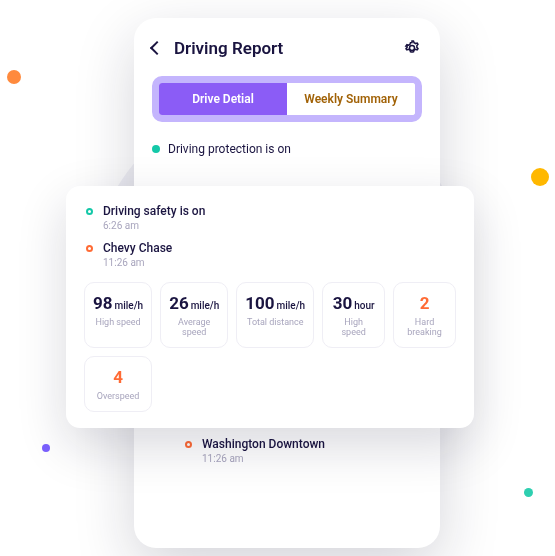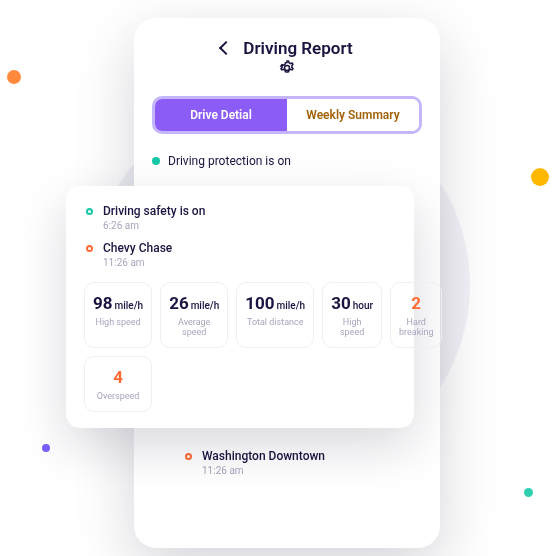--- a/index.html
+++ b/index.html
@@ -8,43 +8,43 @@
 .bg-circle { position: absolute; width: 380px; height: 380px; border-radius: 50%; background: #f2f2f7; left: 90px; top: 95px; z-index: 0; }
 
 .dot { position: absolute; border-radius: 50%; z-index: 1; }
 .dot-orange { width: 14px; height: 14px; background: #ff8a3d; left: 7px; top: 70px; }
 .dot-yellow { width: 18px; height: 18px; background: #ffb800; right: 6px; top: 168px; z-index: 10; }
 .dot-purple { width: 8px; height: 8px; background: #7b61ff; left: 42px; top: 444px; }
 .dot-teal { width: 9px; height: 9px; background: #2ecfb0; right: 22px; top: 488px; }
 
 .phone { position: absolute; left: 134px; top: 18px; width: 306px; height: 530px; background: #fff; border-radius: 22px; box-shadow: 0 20px 60px rgba(20,20,50,0.18); z-index: 2; padding: 20px 18px; }
 
-.phone-header { display: flex; align-items: center; justify-content: space-between; margin-bottom: 18px; flex-direction: column; }
+.phone-header { display: flex; align-items: center; justify-content: space-between; margin-bottom: 18px; }
 .back-wrap { display: flex; align-items: center; gap: 12px; }
 .chev { width: 10px; height: 10px; border-left: 2.5px solid #1a1440; border-bottom: 2.5px solid #1a1440; transform: rotate(45deg); }
 .title { font-size: 17px; font-weight: 600; color: #1a1440; }
 .gear { width: 20px; height: 20px; }
 
-.tabs { display: flex; border: 3px solid #c4b5fd; border-radius: 10px; overflow: hidden; margin-bottom: 20px; }
+.tabs { display: flex; border: 7px solid #c4b5fd; border-radius: 10px; overflow: hidden; margin-bottom: 20px; }
 .tab { flex: 1; text-align: center; padding: 9px 4px; font-size: 12px; font-weight: 600; cursor: pointer; }
 .tab-active { background: #8b5cf6; color: #fff; }
 .tab-inactive { background: #fff; color: #a16207; }
 
 .status-row { display: flex; align-items: center; gap: 8px; margin-bottom: 14px; }
 .status-dot { width: 8px; height: 8px; border-radius: 50%; background: #14c8a8; flex-shrink: 0; }
 .status-text { font-size: 12px; font-weight: 400; color: #1a1440; }
 
 .time-item { display: flex; align-items: flex-start; gap: 10px; margin-bottom: 10px; padding-left: 2px; }
 .time-dot { width: 7px; height: 7px; border-radius: 50%; border: 2px solid; margin-top: 4px; flex-shrink: 0; }
 .td-teal { border-color: #14c8a8; }
 .td-orange { border-color: #ff6b35; }
 .time-label { font-size: 12px; color: #1a1440; font-weight: 500; }
 .time-val { font-size: 10px; color: #a8a5bd; margin-top: 2px; }
 
-.card { position: absolute; left: 66px; top: 186px; width: 348px; background: #fff; border-radius: 14px; box-shadow: 0 18px 50px rgba(20,20,50,0.16); z-index: 5; padding: 18px 18px 16px; }
+.card { position: absolute; left: 66px; top: 186px; width: 408px; background: #fff; border-radius: 14px; box-shadow: 0 18px 50px rgba(20,20,50,0.16); z-index: 5; padding: 18px 18px 16px; }
 
 .metrics { display: grid; grid-template-columns: 1fr 1fr 1fr 1fr 1fr; gap: 8px; margin-top: 14px; }
 .metric { border: 1px solid #efeef5; border-radius: 10px; padding: 10px 8px; text-align: center; }
 .metric-val { font-size: 17px; font-weight: 700; color: #1a1440; }
 .metric-val.warn { color: #ff6b35; }
 .metric-unit { font-size: 10px; font-weight: 500; color: #1a1440; margin-left: 2px; }
 .metric-label { font-size: 9px; color: #a8a5bd; margin-top: 4px; }
 
 .lower-list { margin-top: 234px; padding-left: 30px; border-left: 1px dashed transparent; }
 .lower-list .time-item { position: relative; margin-top: 20px; }

